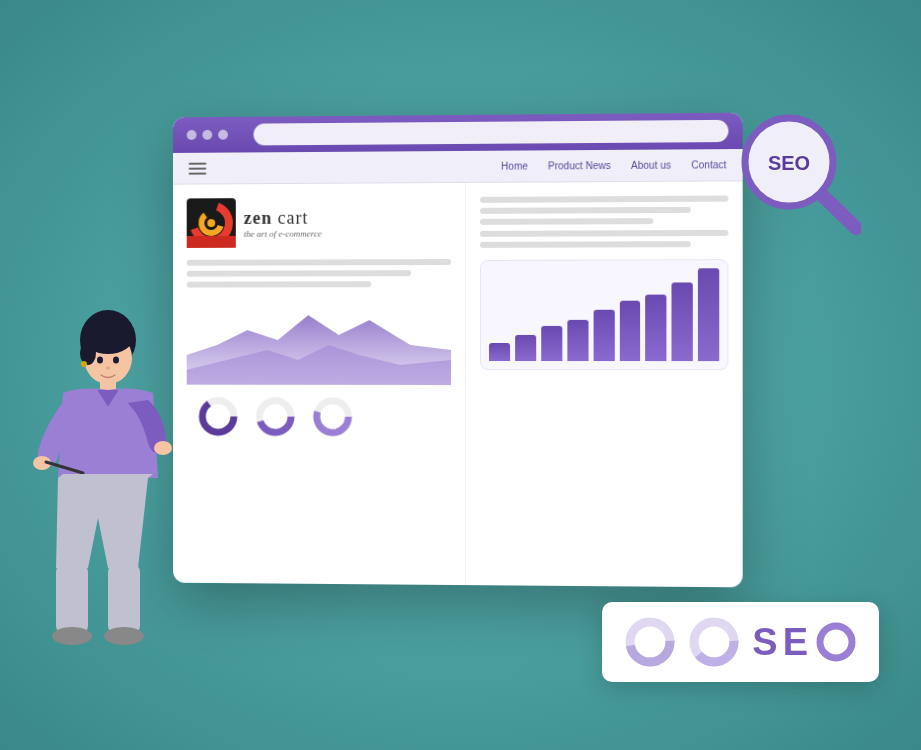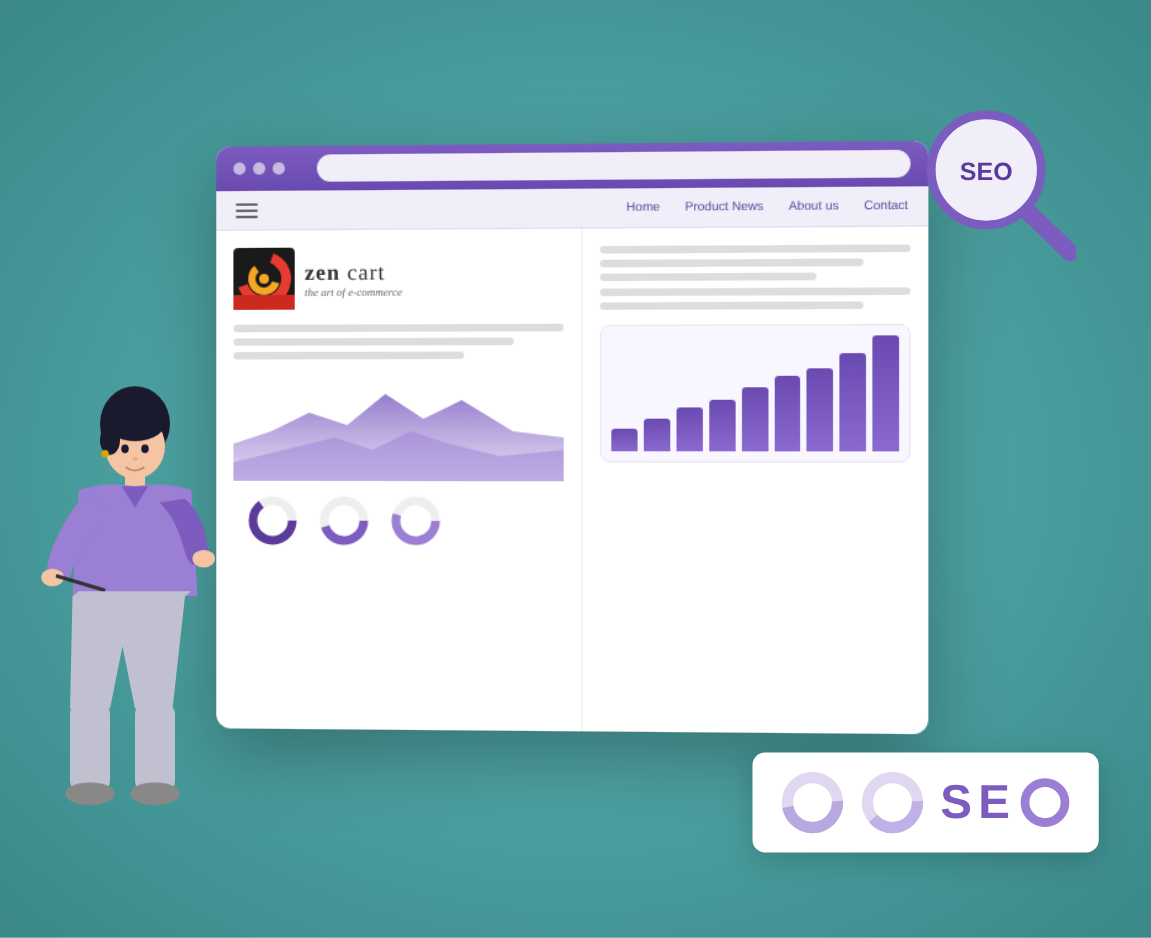--- a/index.html
+++ b/index.html
@@ -210,21 +210,21 @@
       top: 100px;
       width: 120px;
       height: 120px;
     }
   </style>
 </head>
 <body>
 
 <div class="bg"></div>
 
-<div class="seo-magnifier" style="position:absolute; right:70px; top:84px; z-index:10;">
+<div class="seo-magnifier" style="position:absolute; right:70px; top:110px; z-index:10;">
   <svg width="130" height="130" viewBox="0 0 130 130">
 
     <circle cx="58" cy="52" r="44" fill="#f0eef8" stroke="#7c5cbf" stroke-width="7"></circle>
 
     <text x="58" y="60" text-anchor="middle" font-size="20" font-weight="900" fill="#5a3a9a" font-family="Arial">SEO</text>
 
     <line x1="92" y1="86" x2="125" y2="118" stroke="#7c5cbf" stroke-width="14" stroke-linecap="round"></line>
   </svg>
 </div>
 

